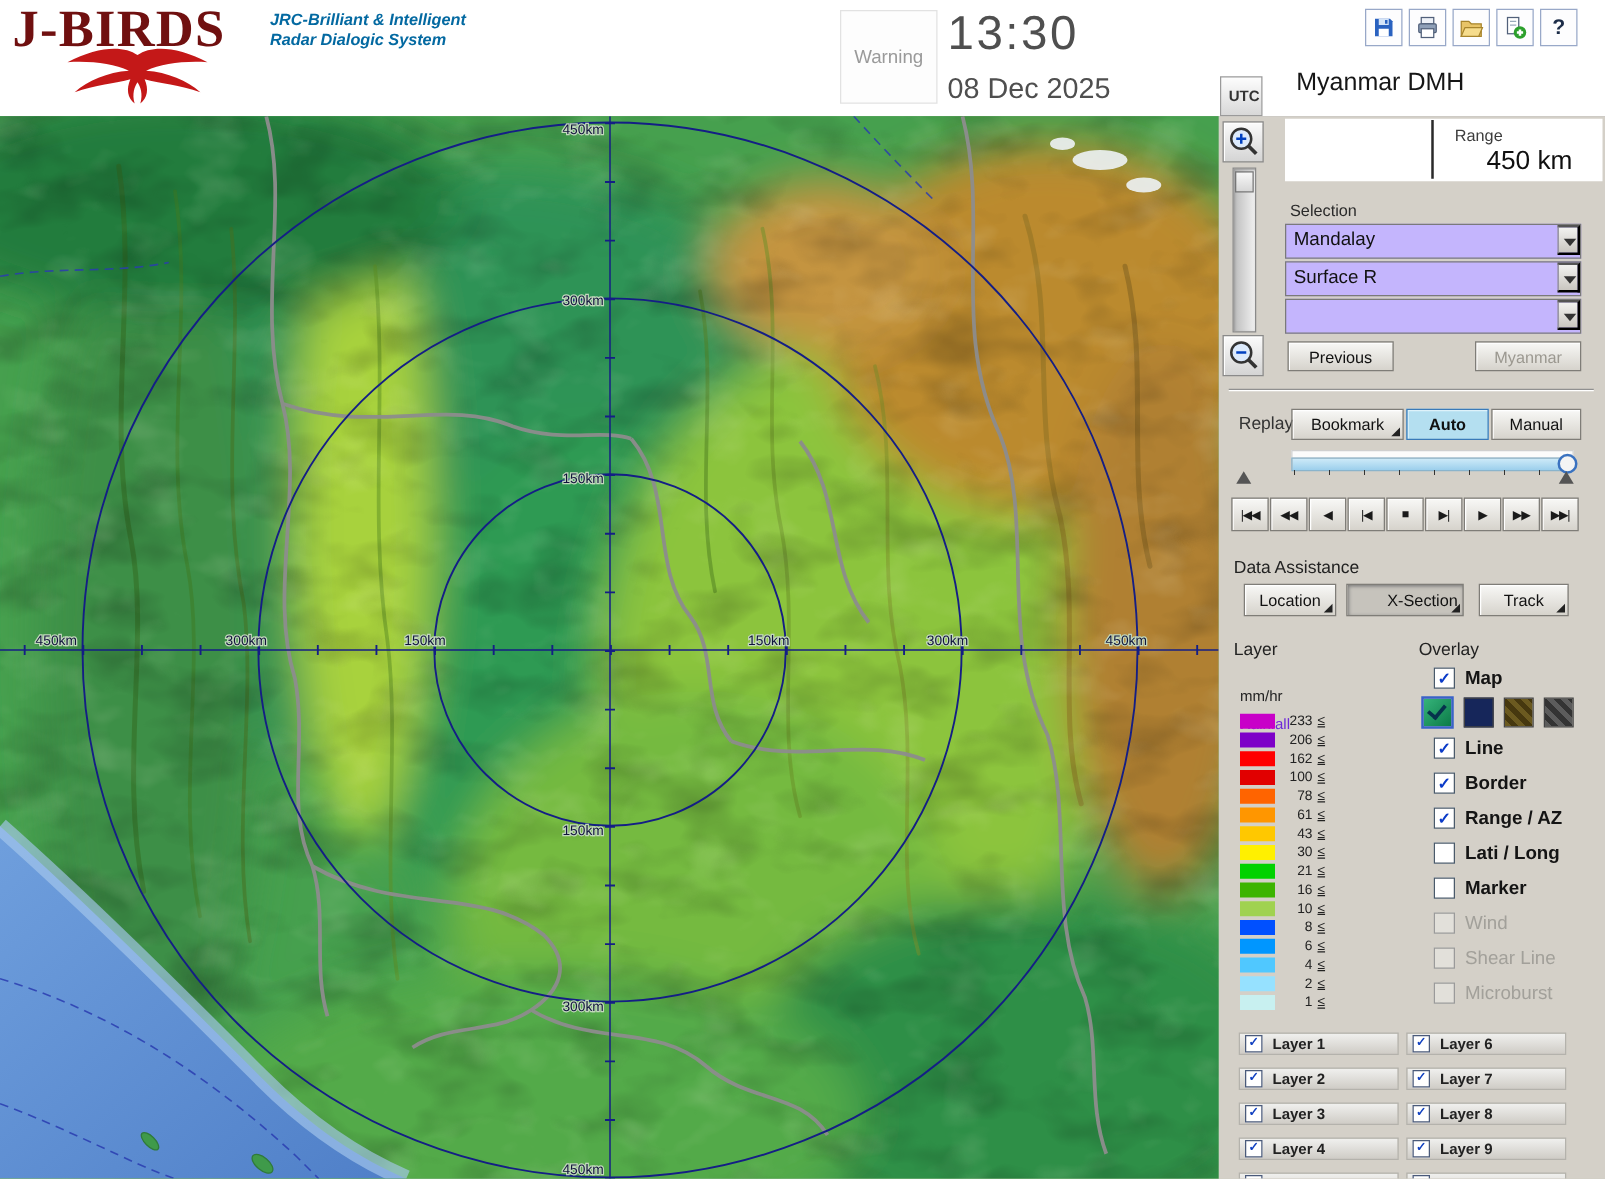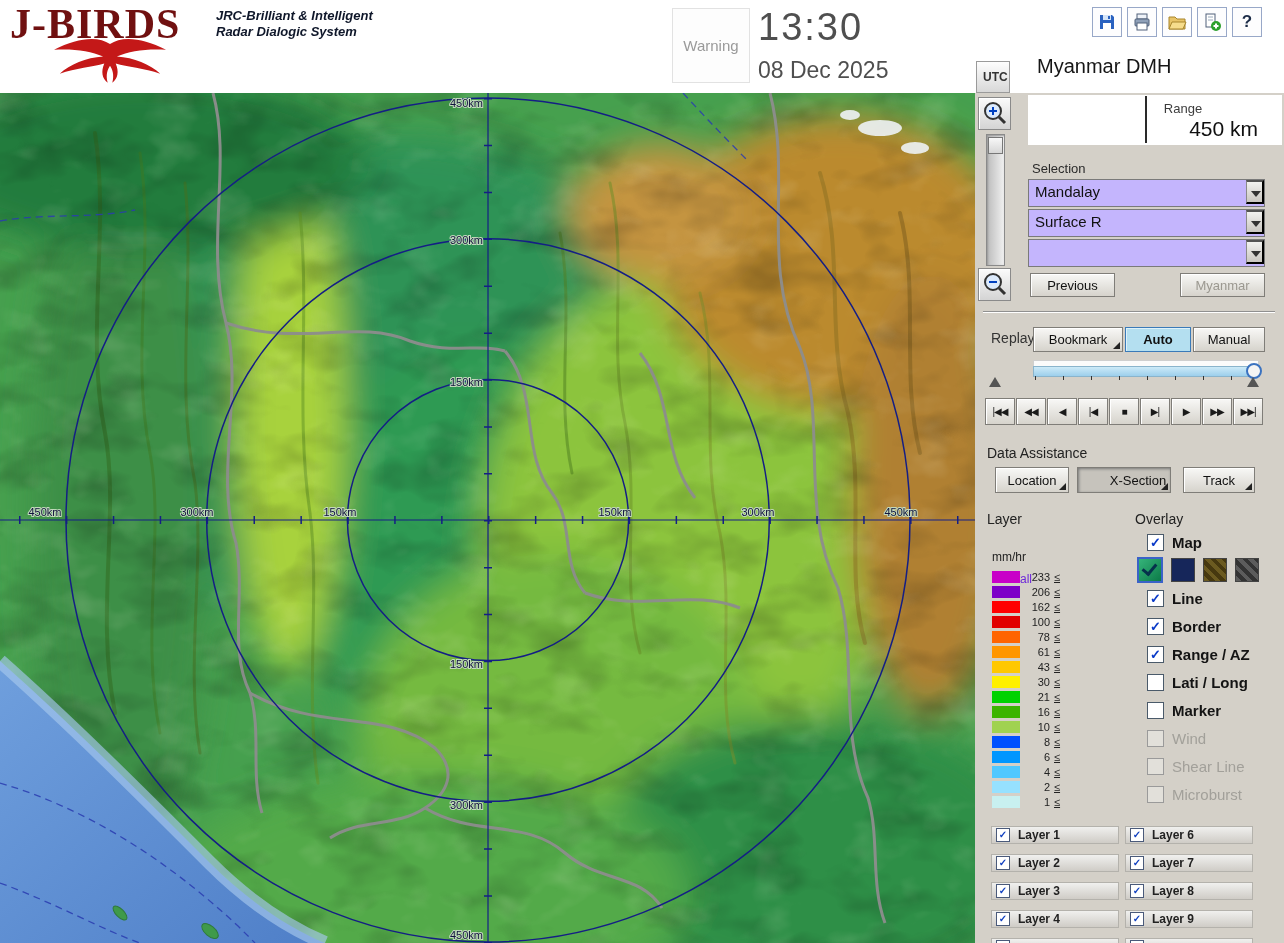--- a/index.html
+++ b/index.html
@@ -1,21 +1,21 @@
 <!DOCTYPE html>
 <html><head>
 <meta charset="utf-8">
 <style>
   html,body{margin:0;padding:0;background:#d4d0c8;font-family:"Liberation Sans",sans-serif;}
   #app{position:relative;width:1284px;height:943px;overflow:hidden;background:#d4d0c8;}
 
   
   #header{position:absolute;left:0;top:0;width:1284px;height:93px;background:#fff;border-bottom:1px solid #a8a8a8;}
   .logo-title{position:absolute;left:10px;top:0px;font-family:"Liberation Serif",serif;font-weight:bold;font-size:42px;color:#701010;letter-spacing:1px;}
-  .logo-subs{position:absolute;left:216px;top:8px;color:#0f172a;font-weight:bold;font-style:italic;font-size:13px;line-height:16px;white-space:nowrap;}
+  .logo-subs{position:absolute;left:216px;top:8px;color:#0369a1;font-weight:bold;font-style:italic;font-size:13px;line-height:16px;white-space:nowrap;}
   .eagle{position:absolute;left:4px;top:36px;}
   .warnbox{position:absolute;left:672px;top:8px;width:76px;height:73px;background:#fdfdfd;border:1px solid #e2e2e2;display:flex;align-items:center;justify-content:center;color:#9a9a9a;font-size:15px;}
   .clock{position:absolute;left:758px;top:6px;font-size:38px;color:#4f4f4f;letter-spacing:2px;}
   .hdate{position:absolute;left:758px;top:57px;font-size:23px;color:#4f4f4f;}
   .tzbtn{position:absolute;left:976px;width:34px;height:32px;font-size:12px;font-weight:bold;color:#333;background:linear-gradient(#fdfdfd,#d8d8d8);border:1px solid #9a9a9a;font-family:inherit;margin-top:48px;}
   #utc-btn{top:13px;}
   #mmt-btn{top:51px;background:#a8b0ba;box-shadow:inset 1px 1px 3px #6a7480;color:#111;}
   #hicons{position:absolute;left:1092px;top:7px;display:flex;gap:5px;}
   .hbtn{width:30px;height:30px;background:#fdfdfe;border:1px solid #98a8c8;display:flex;align-items:center;justify-content:center;padding:0;font-family:inherit;}
   .helpq{font-size:17px;font-weight:bold;color:#1c2c48;}

